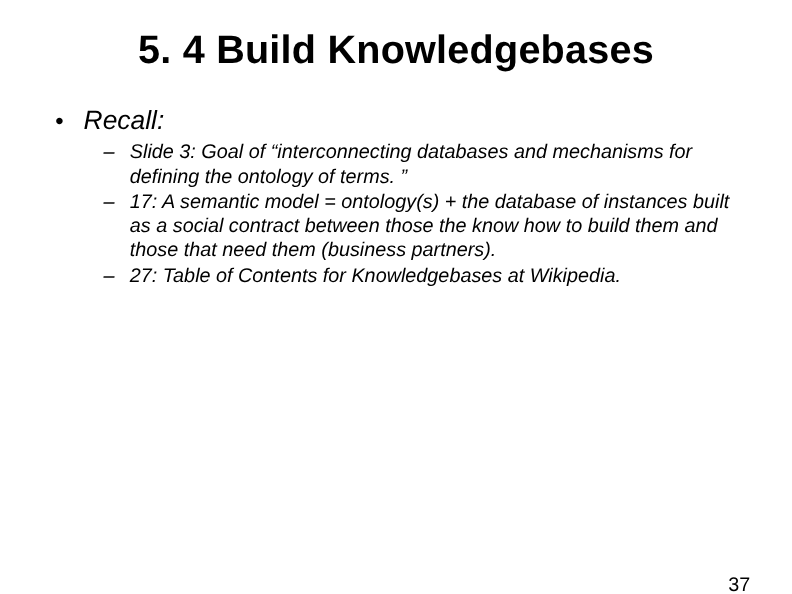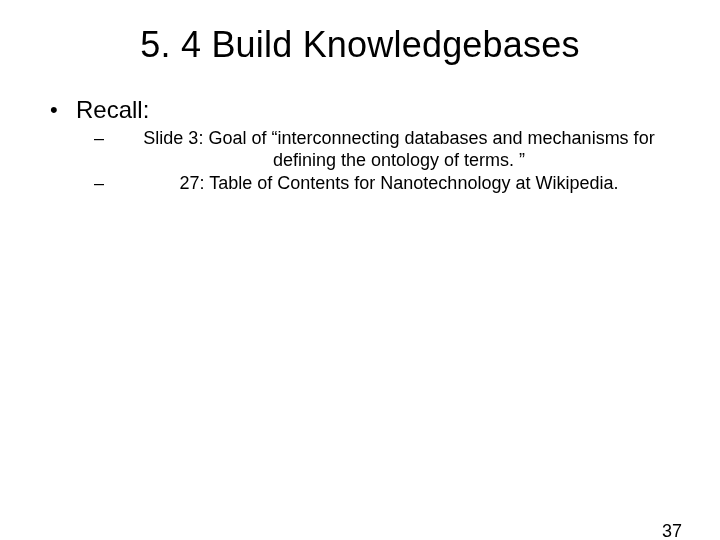--- a/index.html
+++ b/index.html
@@ -14,58 +14,58 @@
   }
   .slide {
     position: relative;
     width: 720px;
     height: 540px;
     box-sizing: border-box;
   }
   .title {
     text-align: center;
     font-size: 36px;
-    font-weight: 400;
+    font-weight: 700;
     margin: 24px 0 30px 0;
     letter-spacing: 0.2px;
   }
   .body {
     padding: 0 40px 0 50px;
   }
   ul.level1 {
     list-style: none;
     padding: 0;
     margin: 0;
     font-size: 24px;
   }
   ul.level1 > li {
     position: relative;
     padding-left: 26px;
     margin-bottom: 3px;
+    font-style: italic;
   }
   ul.level1 > li::before {
     content: "•";
     position: absolute;
     left: 0;
     top: 0;
     font-size: 22px;
     line-height: 28px;
   }
   ul.level2 {
     list-style: none;
     padding: 0;
     margin: 4px 0 0 18px;
     font-size: 18px;
     line-height: 1.22;
   }
   ul.level2 > li {
     position: relative;
     padding-left: 24px;
     margin-bottom: 1px;
-    text-align: center;
   }
   ul.level2 > li::before {
     content: "–";
     position: absolute;
     left: 0;
     top: 0;
   }
   .page-number {
     position: absolute;
     bottom: 22px;
@@ -79,20 +79,21 @@
 <div class="slide">
 
   <h1 class="title">5. 4 Build Knowledgebases</h1>
 
   <div class="body">
     <ul class="level1">
       <li>
         <span>Recall:</span>
         <ul class="level2">
           <li>Slide 3: Goal of “interconnecting databases and mechanisms for defining the ontology of terms. ”</li>
-          <li>27: Table of Contents for Nanotechnology at Wikipedia.</li>
+          <li>17: A semantic model = ontology(s) + the database of instances built as a social contract between those the know how to build them and those that need them (business partners).</li>
+          <li>27: Table of Contents for Knowledgebases at Wikipedia.</li>
         </ul>
       </li>
     </ul>
   </div>
 
   <div class="page-number">37</div>
 </div>
 
 </body></html>

